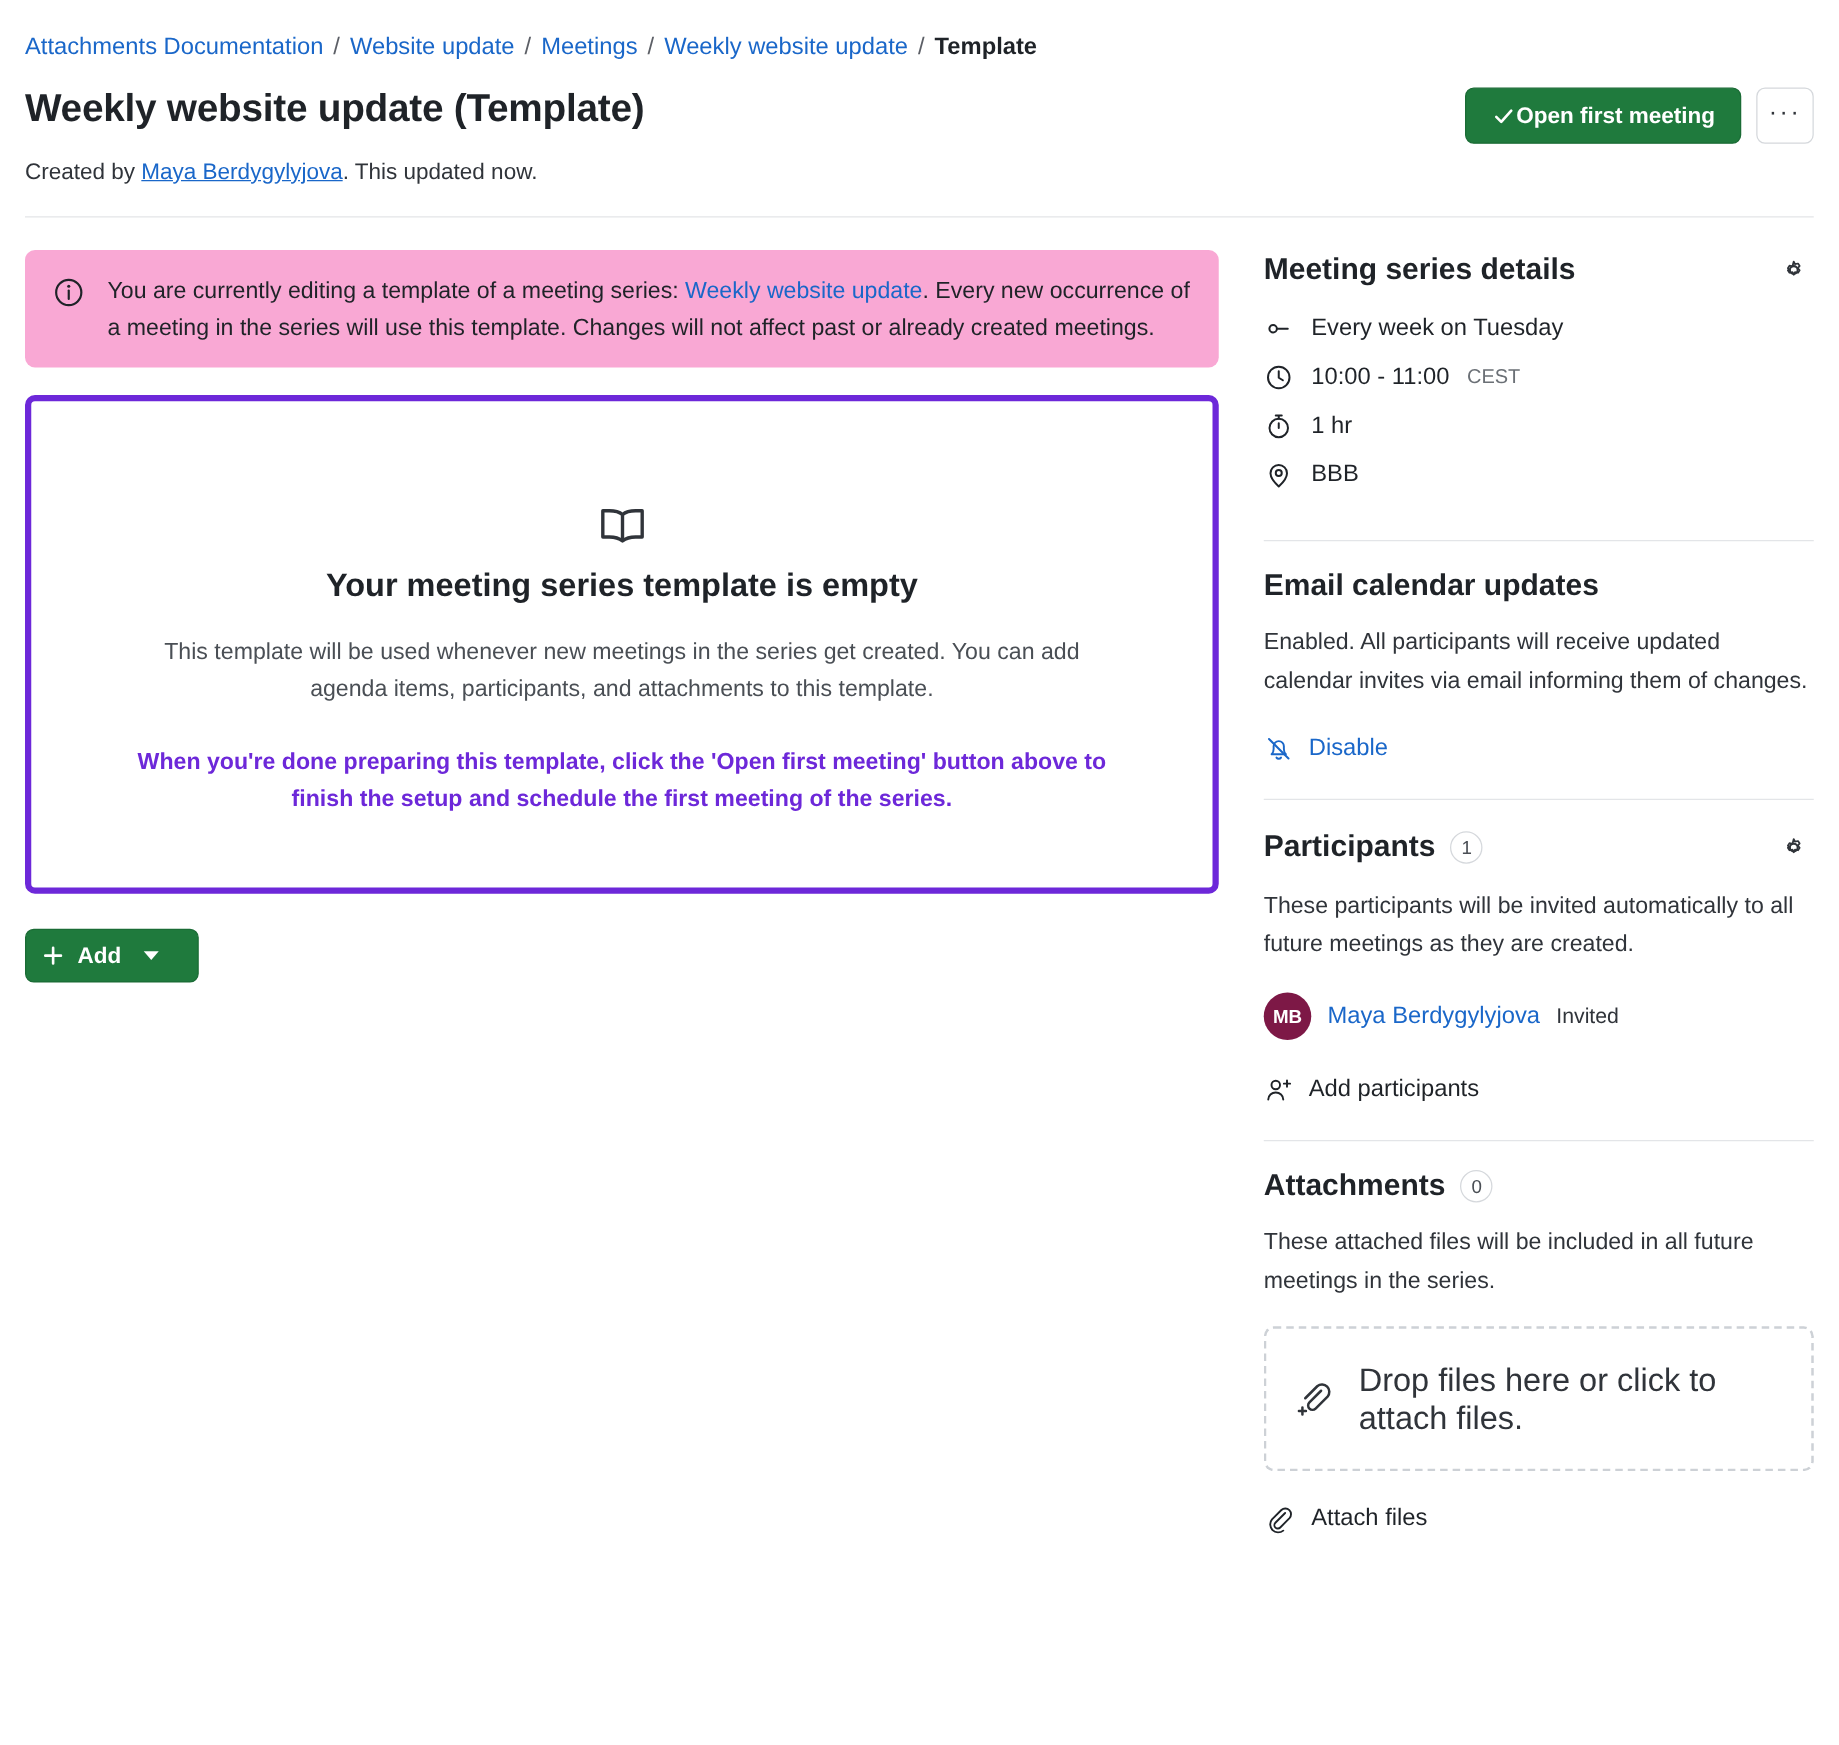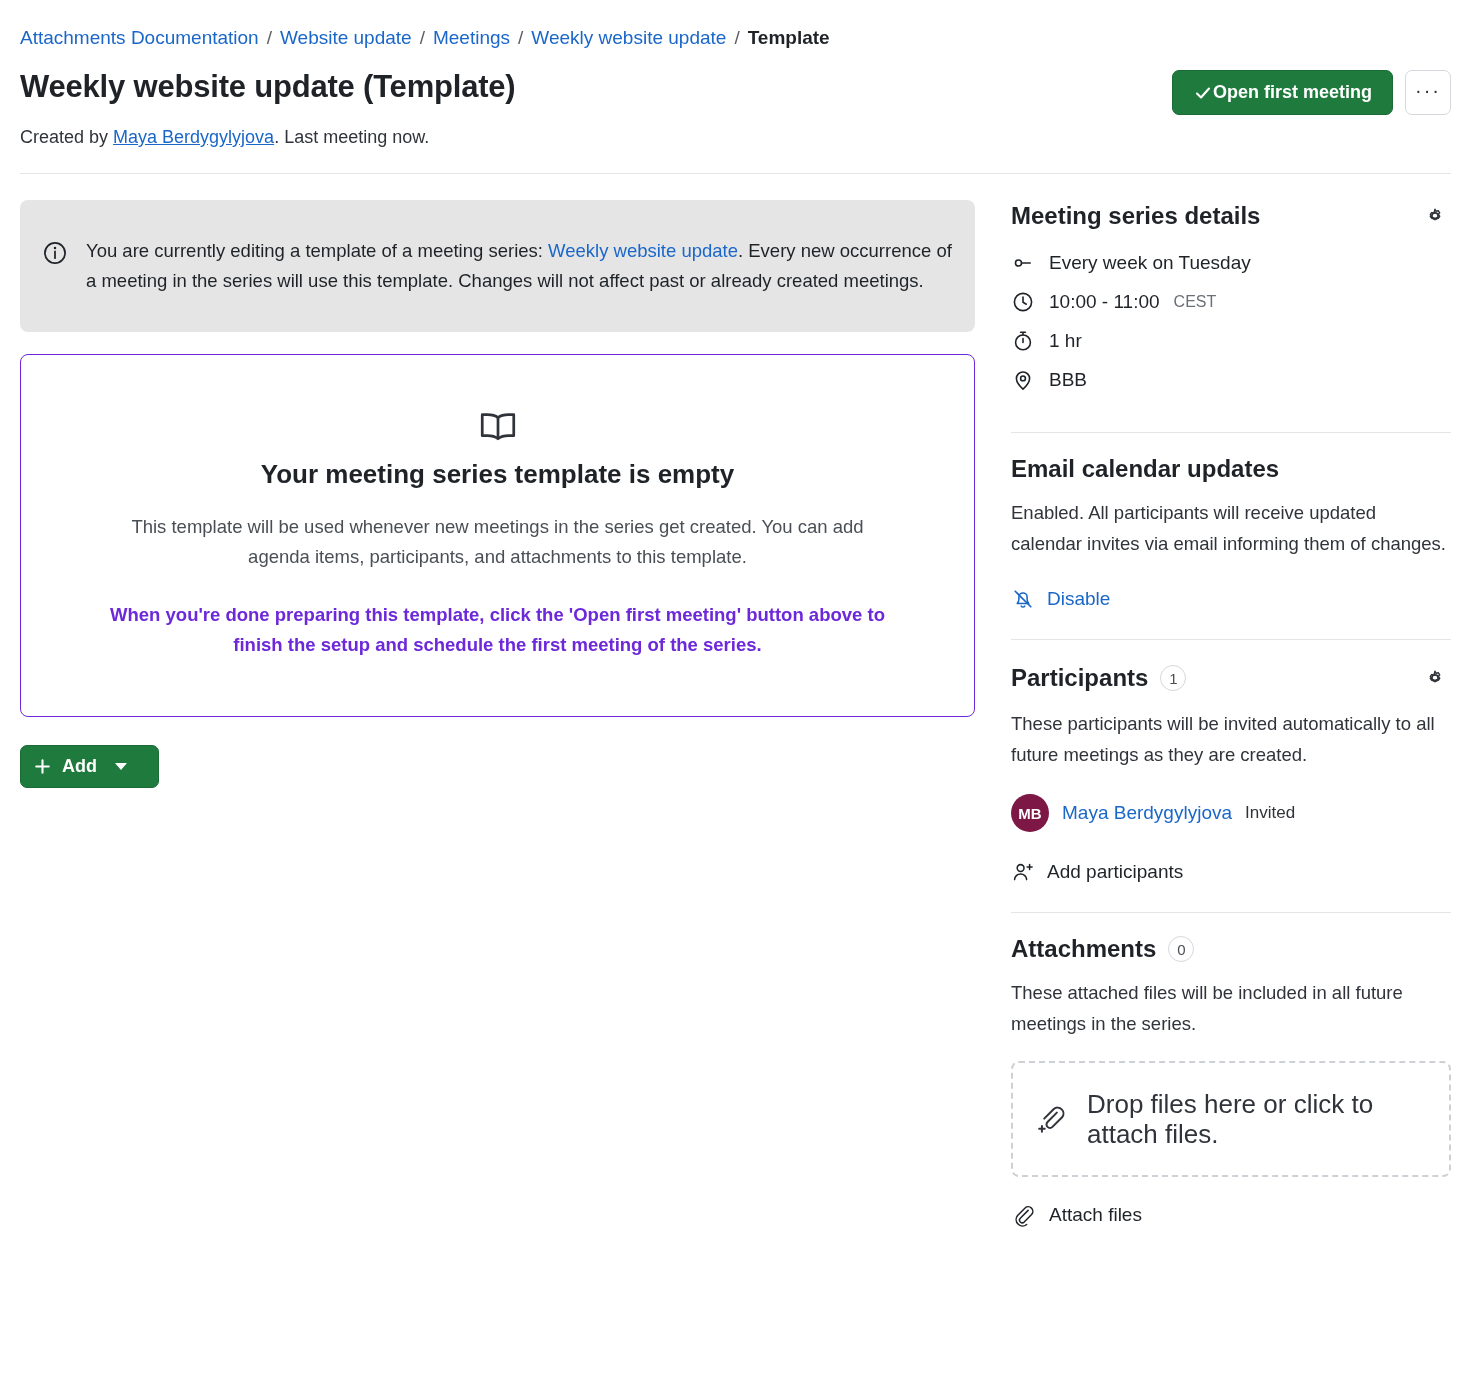--- a/index.html
+++ b/index.html
@@ -101,40 +101,40 @@
   .content {
     display: flex;
     gap: 36px;
     padding-top: 26px;
   }
   .col-main { width: 955px; flex: none; }
   .col-side { flex: 1; }
 
   
   .banner {
-    background: #e5e5e5;
+    background: #f9a8d4;
     border-radius: 8px;
-    padding: 36px 22px;
+    padding: 17px 22px;
     display: flex;
     gap: 18px;
     align-items: flex-start;
   }
   .banner-text {
     font-size: 18.5px;
     line-height: 30px;
     color: #1f2328;
   }
   .banner-icon { flex: none; margin-top: 4px; }
 
   
   .empty-card {
     margin-top: 22px;
-    border: 1px solid #6d28d9;
+    border: 5px solid #6d28d9;
     border-radius: 8px;
-    padding: 50px 60px 56px 60px;
+    padding: 78px 60px 56px 60px;
     text-align: center;
   }
   .empty-icon { margin-bottom: 12px; color: #30343a; }
   .empty-title {
     font-size: 26px;
     font-weight: bold;
     margin: 0 0 22px 0;
     color: #1f2328;
   }
   .empty-desc {
@@ -317,21 +317,21 @@
         </span>
         <span>Open first meeting</span>
       </button>
       <button class="btn-ghost">
         <span>···</span>
       </button>
     </div>
   </div>
 
   <div class="subtitle">
-    <span>Created by </span><a href="#">Maya Berdygylyjova</a><span>. Last meeting now.</span>
+    <span>Created by </span><a href="#">Maya Berdygylyjova</a><span>. This updated now.</span>
   </div>
 
   <div class="divider"></div>
 
   <div class="content">
 
     <div class="col-main">
 
       <div class="banner">
         <span class="banner-icon">

